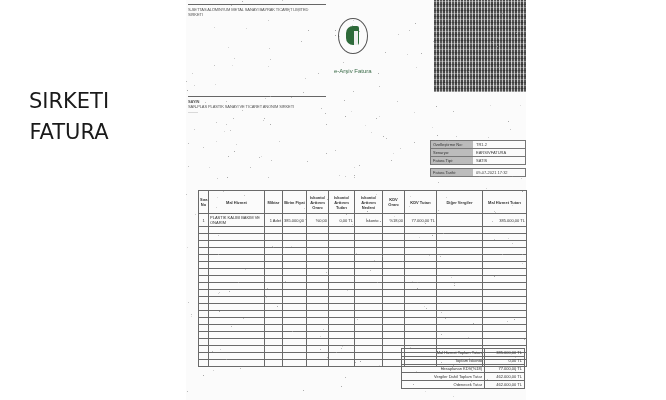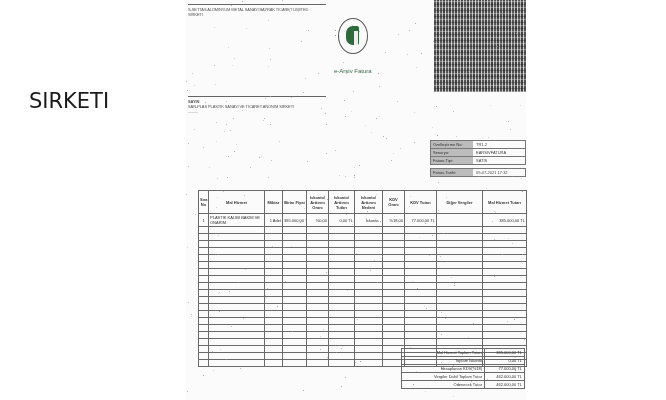--- a/index.html
+++ b/index.html
@@ -28,20 +28,21 @@
   .totals{position:absolute;left:215px;top:348px;width:124px;border-collapse:collapse;}
   .totals td{border:1px solid #6a6a6a;font-size:4px;line-height:7px;height:7px;color:#333;padding:0 2px;white-space:nowrap;}
   .totals td.k{text-align:right;width:78px;}
   .totals td.v{text-align:right;}
 </style>
 </head>
 <body>
 
 <div class="slide-title">
   <div>SIRKETI</div>
+  <div>FATURA</div>
 </div>
 
 <div class="doc">
   <div class="hdr-line" style="left:2px;top:4px;width:138px;"></div>
   <div class="tiny" style="left:2px;top:7px;">S-SETTAS ALUMINYUM METAL SANAYI BAYRAK TICARET LIMITED</div>
   <div class="tiny" style="left:2px;top:12px;">SIRKETI</div>
 
   <div class="logo">
       <div class="inner"></div>
       <div class="bar"></div>

